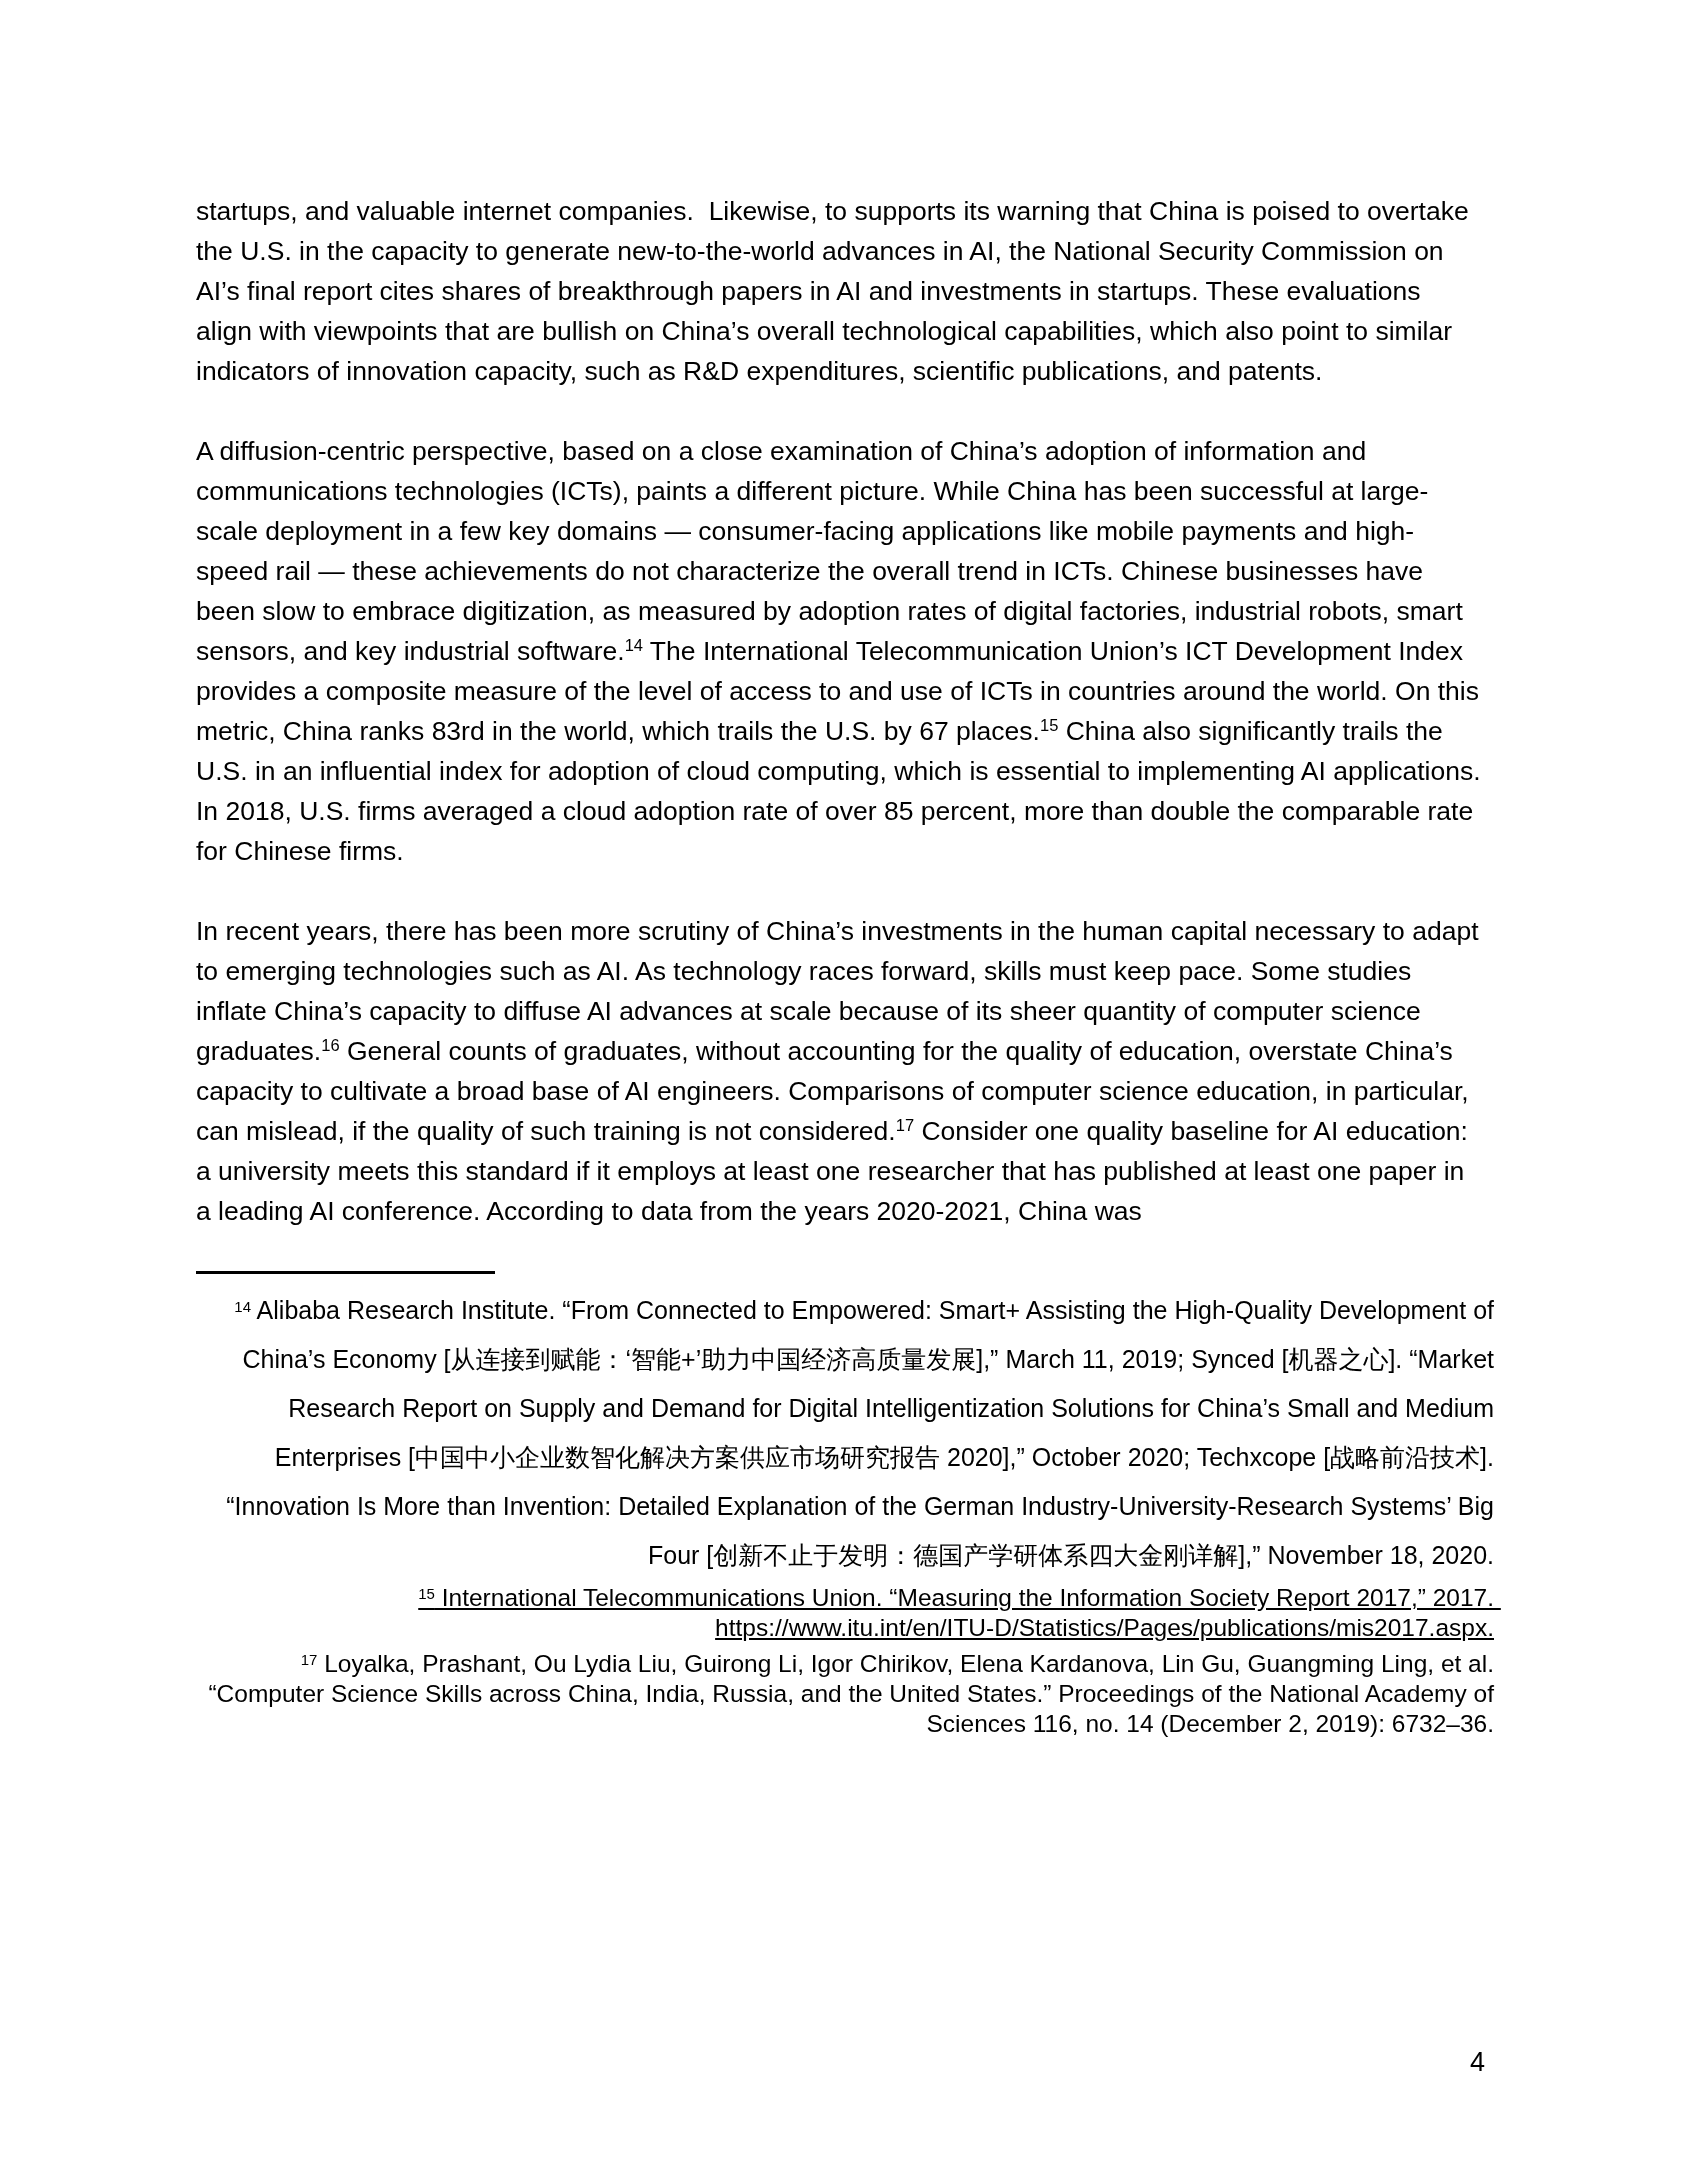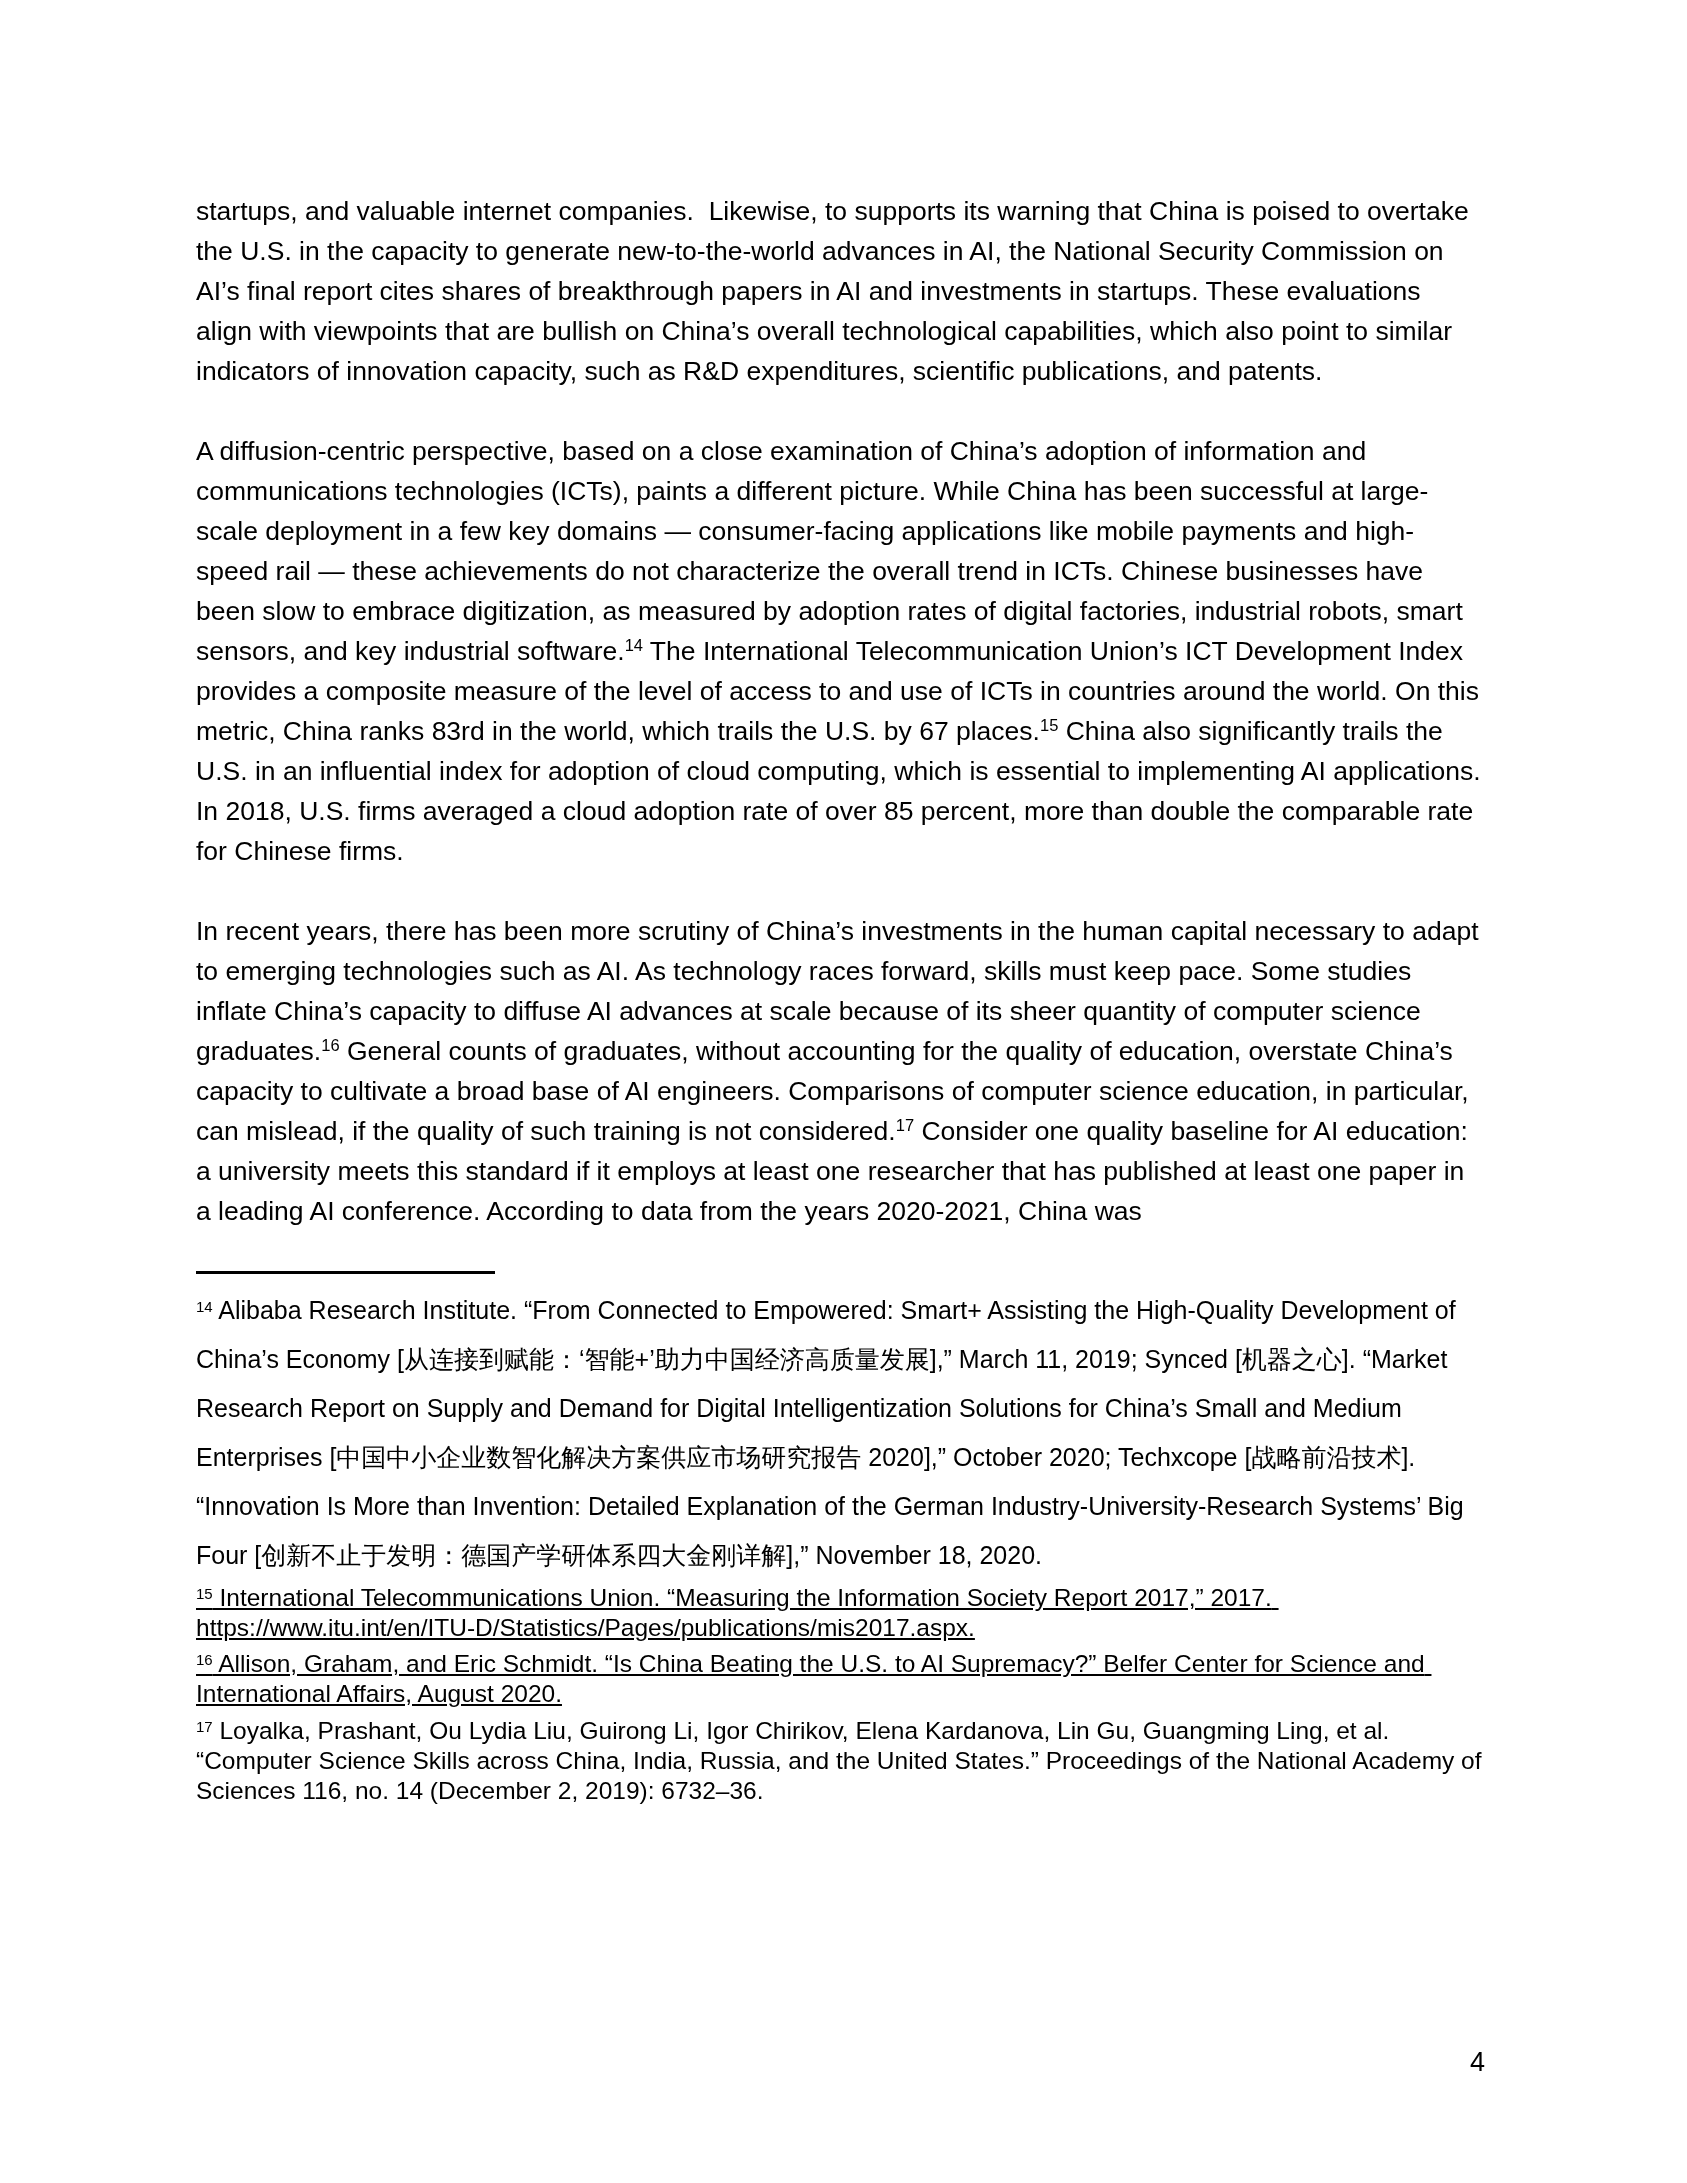--- a/index.html
+++ b/index.html
@@ -36,21 +36,21 @@
     margin-top: 18px;
     width: 299px;
     height: 3.3px;
     background: #000000;
   }
   .footnotes { margin-top: 12px; }
   .fn {
     font-size: 24.5px;
     line-height: 30px;
     white-space: pre-wrap;
-    text-align: left;
+    text-align: right;
   }
   .fn sup {
     font-size: 15px;
     line-height: 0;
     position: relative;
     top: -7.3px;
     vertical-align: baseline;
   }
   .fn-14 {
     font-size: 25px;
@@ -76,21 +76,20 @@
 
     <p class="para"><span>A diffusion-centric perspective, based on a close examination of China’s adoption of information and communications technologies (ICTs), paints a different picture. While China has been successful at large-scale deployment in a few key domains — consumer-facing applications like mobile payments and high-speed rail — these achievements do not characterize the overall trend in ICTs. Chinese businesses have been slow to embrace digitization, as measured by adoption rates of digital factories, industrial robots, smart sensors, and key industrial software.</span><sup class="fnref">14</sup><span> The International Telecommunication Union’s ICT Development Index provides a composite measure of the level of access to and use of ICTs in countries around the world. On this metric, China ranks 83rd in the world, which trails the U.S. by 67 places.</span><sup class="fnref">15</sup><span> China also significantly trails the U.S. in an influential index for adoption of cloud computing, which is essential to implementing AI applications.  In 2018, U.S. firms averaged a cloud adoption rate of over 85 percent, more than double the comparable rate for Chinese firms.</span></p>
 
     <p class="para"><span>In recent years, there has been more scrutiny of China’s investments in the human capital necessary to adapt to emerging technologies such as AI. As technology races forward, skills must keep pace. Some studies inflate China’s capacity to diffuse AI advances at scale because of its sheer quantity of computer science graduates.</span><sup class="fnref">16</sup><span> General counts of graduates, without accounting for the quality of education, overstate China’s capacity to cultivate a broad base of AI engineers. Comparisons of computer science education, in particular, can mislead, if the quality of such training is not considered.</span><sup class="fnref">17</sup><span> Consider one quality baseline for AI education: a university meets this standard if it employs at least one researcher that has published at least one paper in a leading AI conference. According to data from the years 2020-2021, China was</span></p>
 
     <div class="fn-sep"></div>
 
     <div class="footnotes">
       <div class="fn fn-14"><sup>14</sup><span> Alibaba Research Institute. “From Connected to Empowered: Smart+ Assisting the High-Quality Development of China’s Economy [从连接到赋能：‘智能+’助力中国经济高质量发展],” March 11, 2019; Synced [机器之心]. “Market Research Report on Supply and Demand for Digital Intelligentization Solutions for China’s Small and Medium Enterprises [中国中小企业数智化解决方案供应市场研究报告 2020],” October 2020; Techxcope [战略前沿技术]. “Innovation Is More than Invention: Detailed Explanation of the German Industry-University-Research Systems’ Big Four [创新不止于发明：德国产学研体系四大金刚详解],” November 18, 2020.</span></div>
       <div class="fn fn-15"><sup>15</sup><span> International Telecommunications Union. “Measuring the Information Society Report 2017,” 2017. https://www.itu.int/en/ITU-D/Statistics/Pages/publications/mis2017.aspx.</span></div>
-      <div class="fn fn-16"><sup>16</sup><span> Allison, Graham, and Eric Schmidt. “Is China Beating the U.S. to AI Supremacy?” Belfer Center for Science and International Affairs, August 2020.</span></div>
       <div class="fn fn-17"><sup>17</sup><span> Loyalka, Prashant, Ou Lydia Liu, Guirong Li, Igor Chirikov, Elena Kardanova, Lin Gu, Guangming Ling, et al. “Computer Science Skills across China, India, Russia, and the United States.” Proceedings of the National Academy of Sciences 116, no. 14 (December 2, 2019): 6732–36.</span></div>
     </div>
 
   </div>
 
   <div class="page-number">4</div>
 </div>
 
 
 </body></html>

